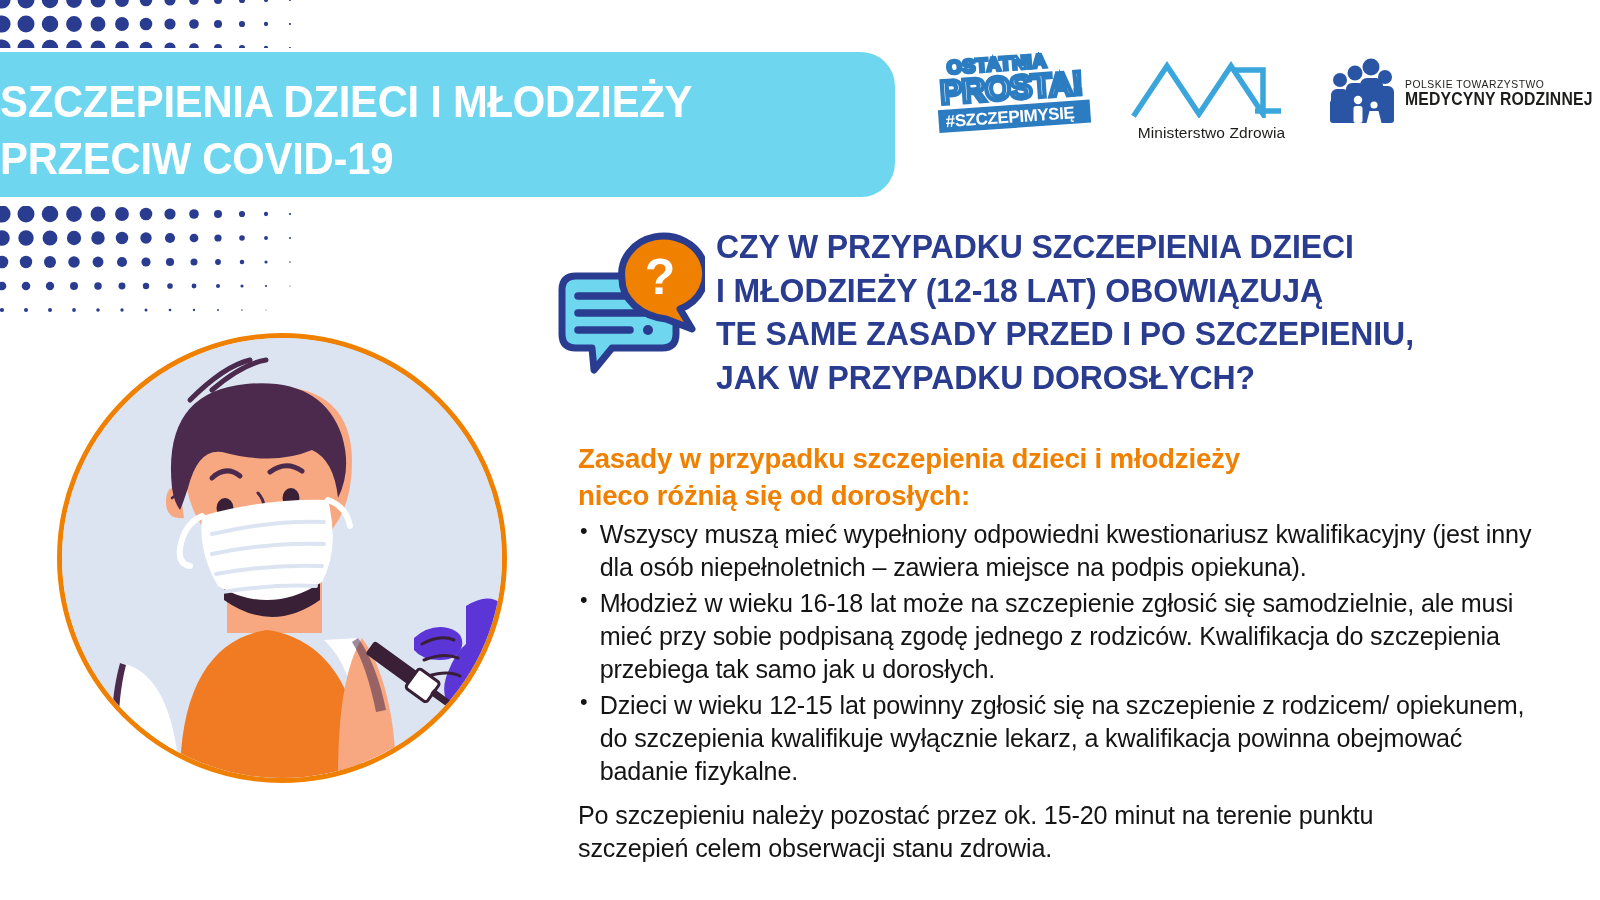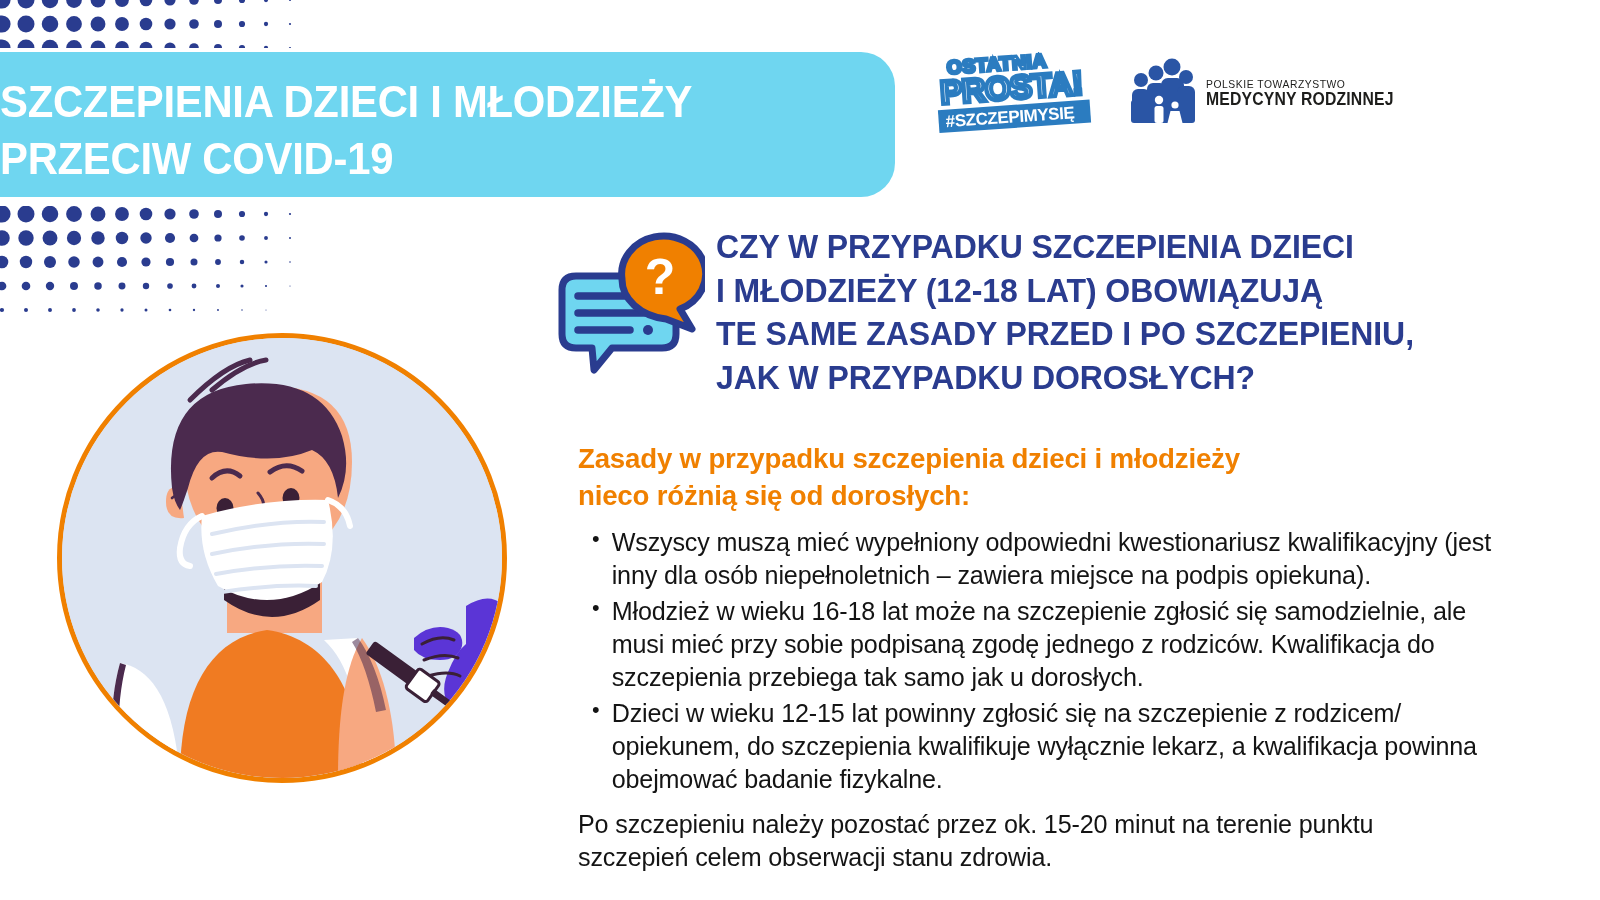--- a/index.html
+++ b/index.html
@@ -80,21 +80,21 @@
     z-index:3;
   }
 
   
   .body-col{position:absolute;left:578px;top:440px;width:970px;z-index:3;}
   .subtitle{
     color:#F08000;font-weight:bold;font-size:28.5px;line-height:1.30;
     letter-spacing:-0.2px;white-space:pre-line;margin:0 0 4px 0;
     transform:scaleX(0.97);transform-origin:left top;
   }
-  .bullets{list-style:none;margin:12px;padding:0;}
+  .bullets{list-style:none;margin:0;padding:0;}
   .bullets li{
     position:relative;padding-left:22px;
     color:#141414;font-size:25.5px;line-height:1.295;
     margin-bottom:3px;letter-spacing:-0.15px;
     transform:scaleX(0.985);transform-origin:left top;
   }
   .bullets li::before{
     content:"•";position:absolute;left:2px;top:-1px;font-size:22px;color:#141414;
   }
   .closing{
@@ -234,20 +234,27 @@
           <text x="12" y="22" font-family="&quot;Liberation Sans&quot;, sans-serif" font-size="19" font-weight="bold" fill="#ffffff" stroke="#2B7CC0" stroke-width="3.2" transform="rotate(-4 12 22) scale(1.02,1)" letter-spacing="0.5">OSTATNIA</text>
         </g>
         <text x="6" y="52" font-family="&quot;Liberation Sans&quot;, sans-serif" font-size="33" font-weight="bold" fill="#ffffff" stroke="#2B7CC0" stroke-width="4.2" transform="rotate(-4 6 52)" letter-spacing="-0.5">PROSTA!</text>
         <g transform="rotate(-4 6 74)">
           <rect x="4" y="58" width="152" height="23" fill="#2B7CC0"></rect>
           <text x="11" y="75.5" font-family="&quot;Liberation Sans&quot;, sans-serif" font-size="17" font-weight="bold" fill="#ffffff" letter-spacing="-0.4">#SZCZEPIMYSIĘ</text>
         </g>
       </svg>
     </div>
 
+    <div class="logo-mz">
+      <svg viewBox="0 0 165 62" width="165" height="62">
+        <polyline points="6,58 38,10 70,58 102,10 134,58 134,14 106,14" fill="none" stroke="#3AA6DC" stroke-width="5.5" stroke-linecap="square" stroke-linejoin="miter"></polyline>
+        <line x1="126" y1="55" x2="152" y2="55" stroke="#3AA6DC" stroke-width="5.5"></line>
+      </svg>
+      <div class="logo-mz-caption">Ministerstwo Zdrowia</div>
+    </div>
 
     <div class="logo-ptmr">
       <svg width="68" height="70" viewBox="0 0 68 70">
         <g fill="#2A55A5">
           <circle cx="12" cy="22" r="7"></circle>
             <rect x="3" y="31" width="18" height="32" rx="6"></rect>
           <circle cx="27" cy="15" r="7.5"></circle>
             <rect x="18" y="25" width="19" height="38" rx="6"></rect>
           <circle cx="43" cy="9" r="8.5"></circle>
             <rect x="32" y="20" width="23" height="43" rx="7"></rect>

